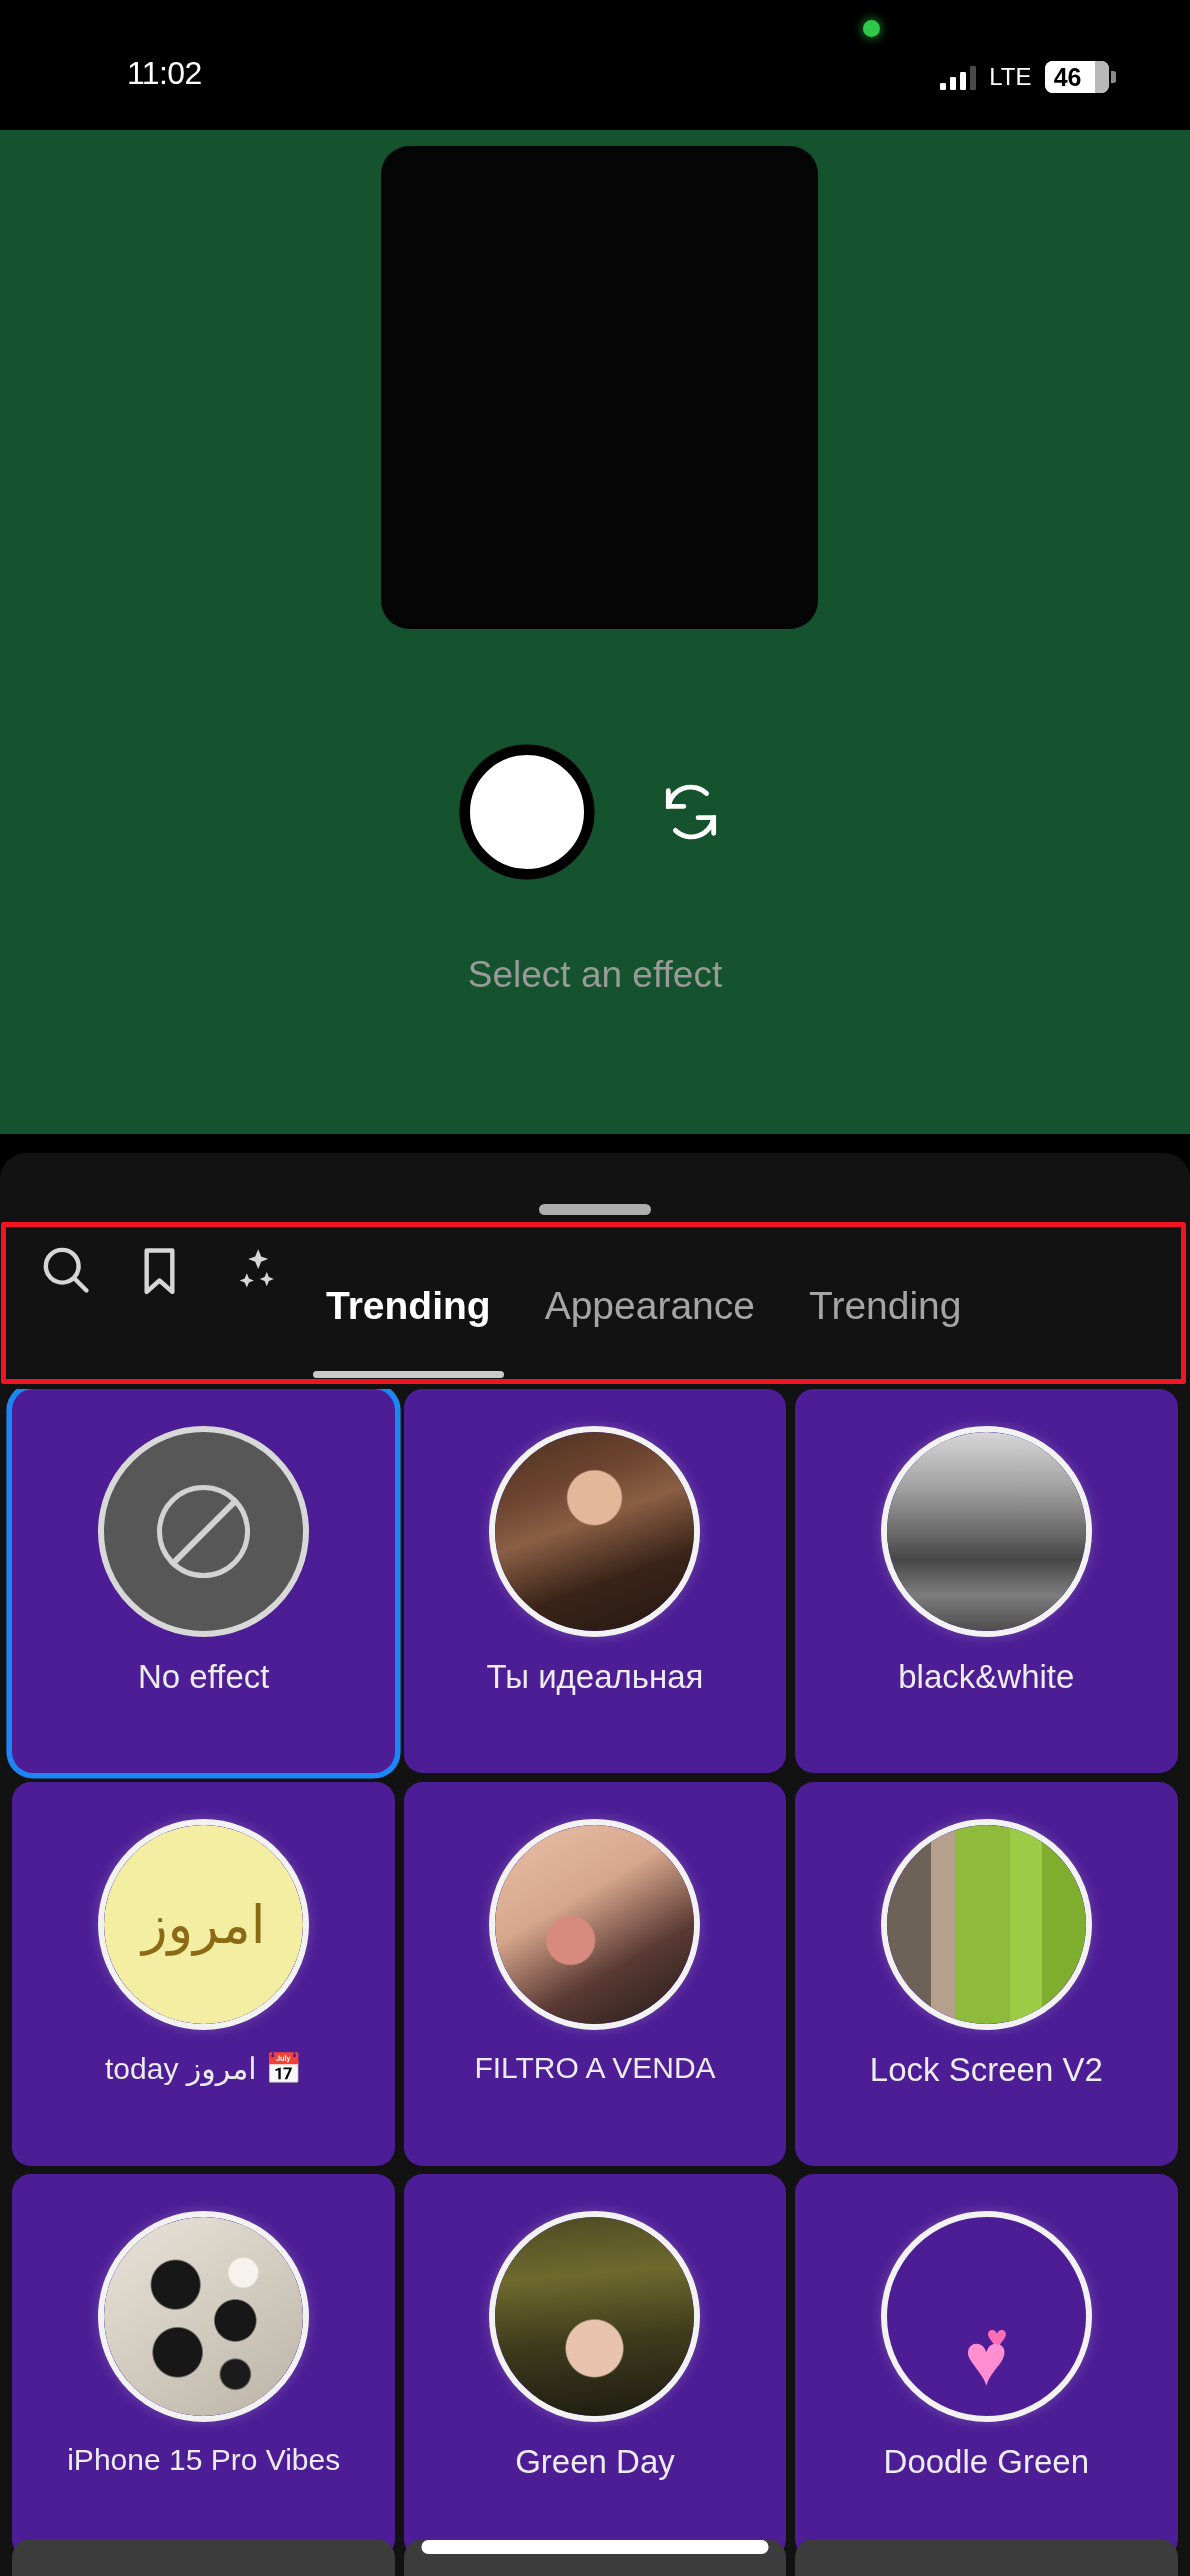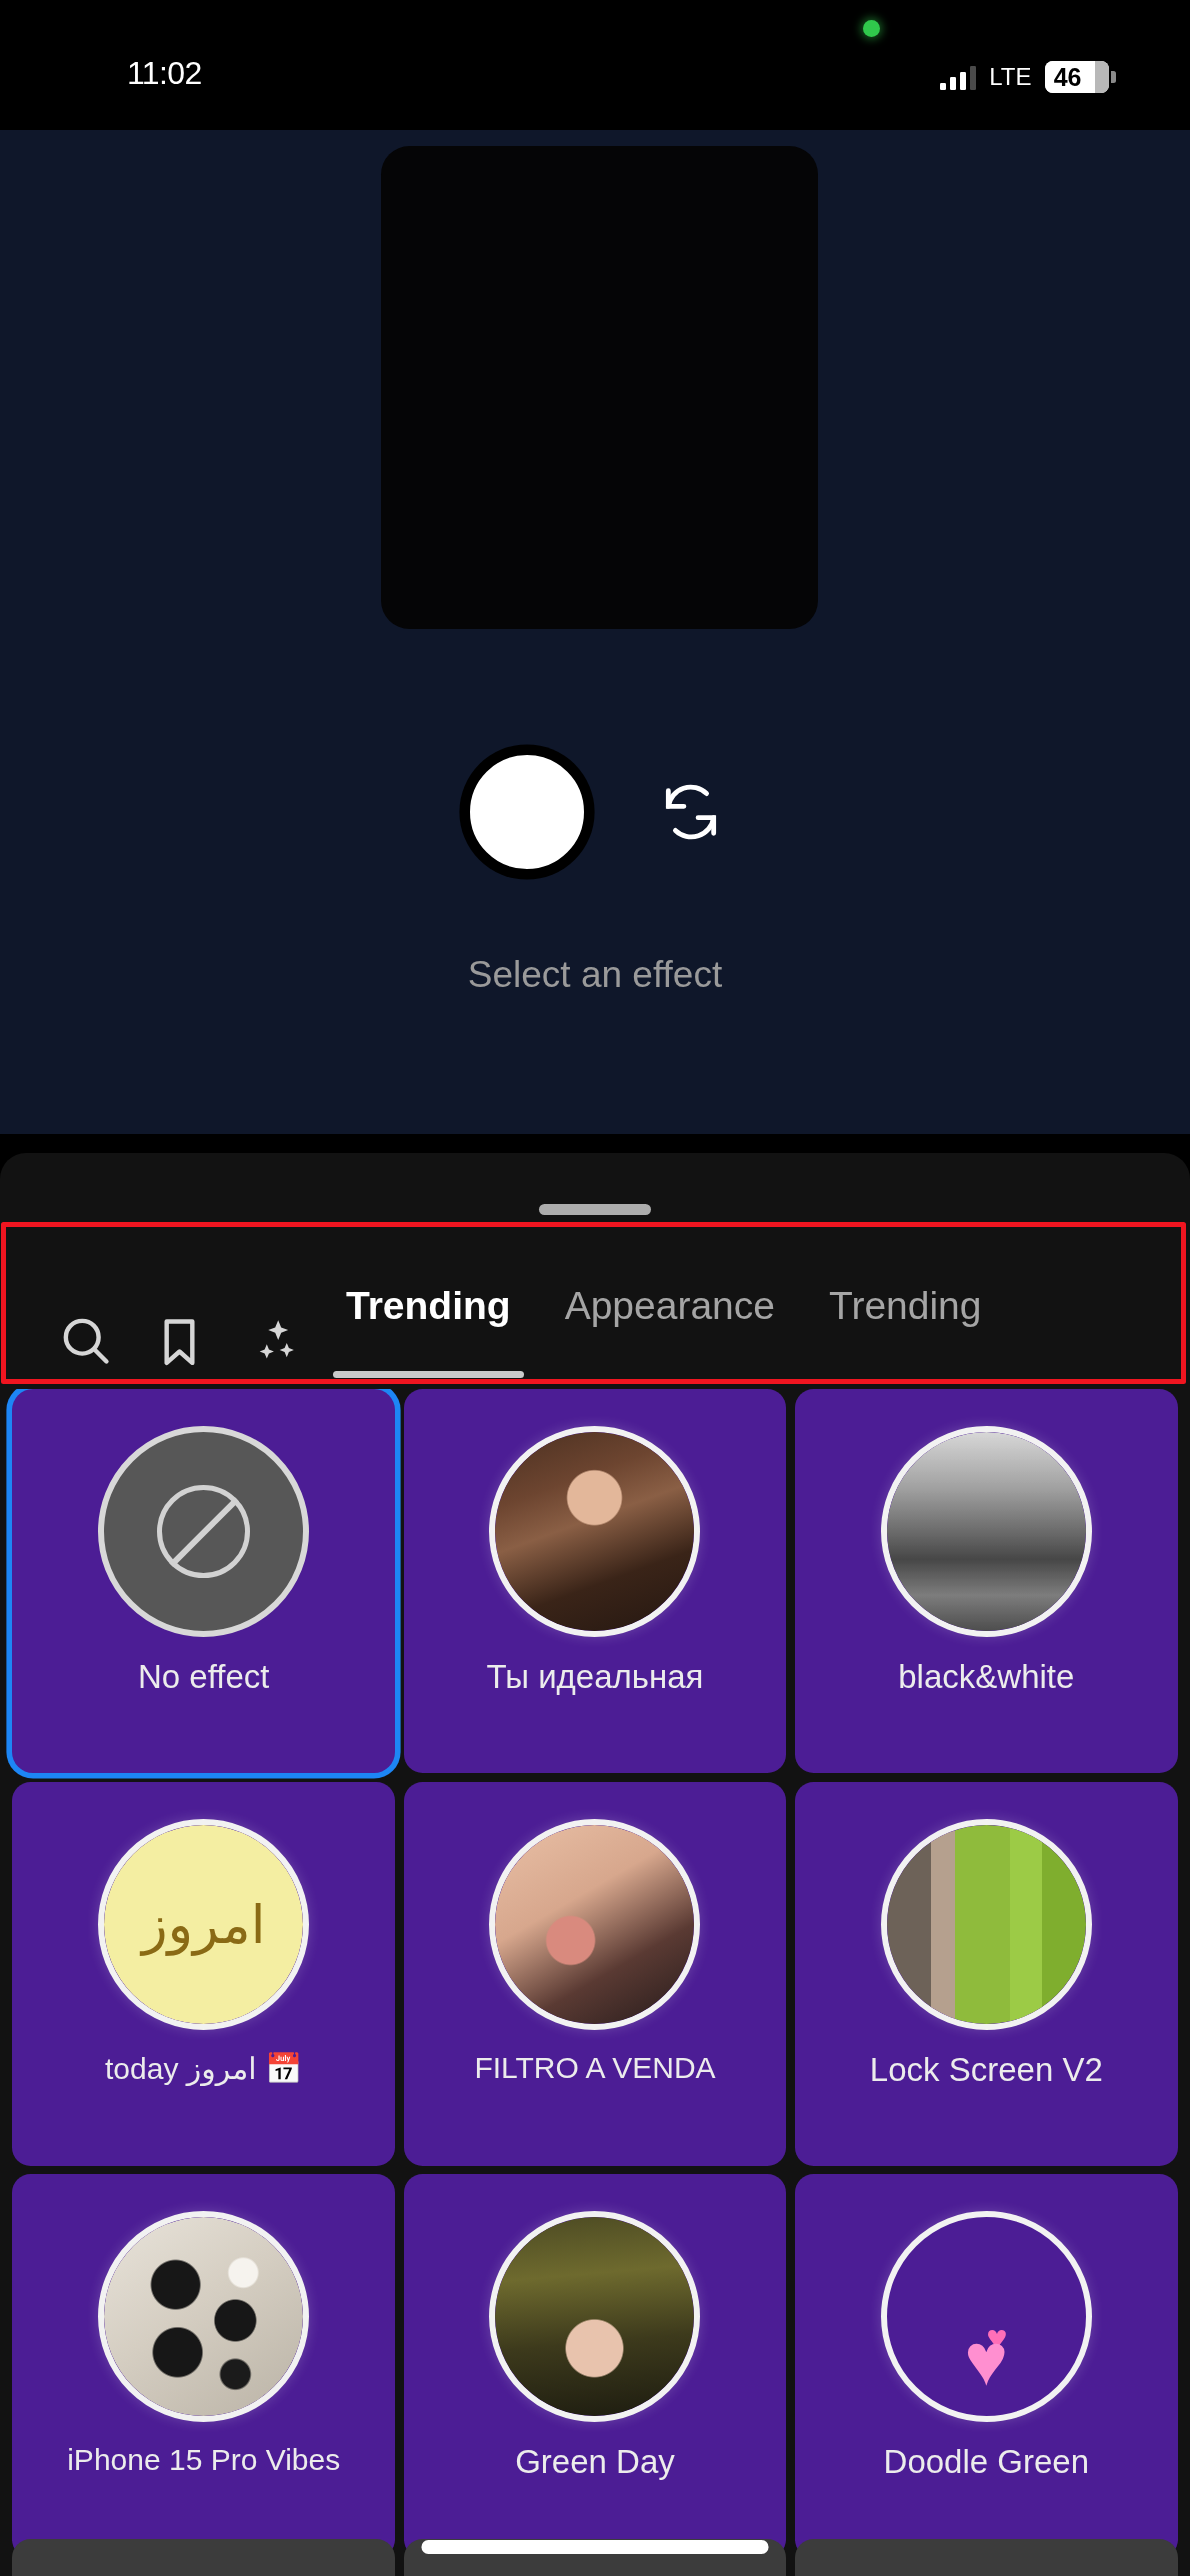--- a/index.html
+++ b/index.html
@@ -37,21 +37,21 @@
     position:relative; overflow:hidden;
   }
   #battery-fill { position:absolute; left:0; top:0; bottom:0; width:78%; background:#fff; }
   #battery-rest { position:absolute; right:0; top:0; bottom:0; width:22%; background:#b8b8b8; }
   #battery-level { position:relative; z-index:2; font-size:25px; font-weight:700; color:#000; padding-left:4.3px; }
   #battery-tip { width:5px; height:12.4px; background:#8a8a8a; border-radius:0 2.5px 2.5px 0; margin-left:1.9px; }
 
   
   #preview {
     position:absolute; left:0; top:130px; width:1190px; height:1004px;
-    background:#0f172a;
+    background:#14532d;
   }
   #preview-frame {
     position:absolute; left:381px; top:15.5px; width:437px; height:483px;
     background:#050506; border-radius:28.5px;
   }
   #shutter-row {
     position:absolute; left:0; right:0; top:620px;
     display:flex; align-items:center; justify-content:center; gap:68px;
   }
   #shutter-button {
@@ -72,21 +72,21 @@
     background:#121212; border-radius:26px 26px 0 0;
   }
   #drag-handle {
     position:absolute; left:50%; transform:translateX(-50%); top:51px;
     width:112px; height:11px; border-radius:5.6px; background:#adadad;
   }
 
   
   #tab-strip {
     position:absolute; left:0; top:71px; width:1190px; height:164px;
-    display:flex; align-items:flex-end; padding-left:40px; overflow:hidden;
+    display:flex; align-items:flex-start; padding-left:20px; overflow:hidden;
   }
   .tab-icon-btn {
     width:93px; height:93px; display:flex; align-items:center; justify-content:center;
     flex:0 0 auto;
   }
   .tab-item {
     flex:0 0 auto; position:relative; height:164px;
     display:flex; align-items:center; justify-content:center;
     padding:0 27px; white-space:nowrap;
   }

